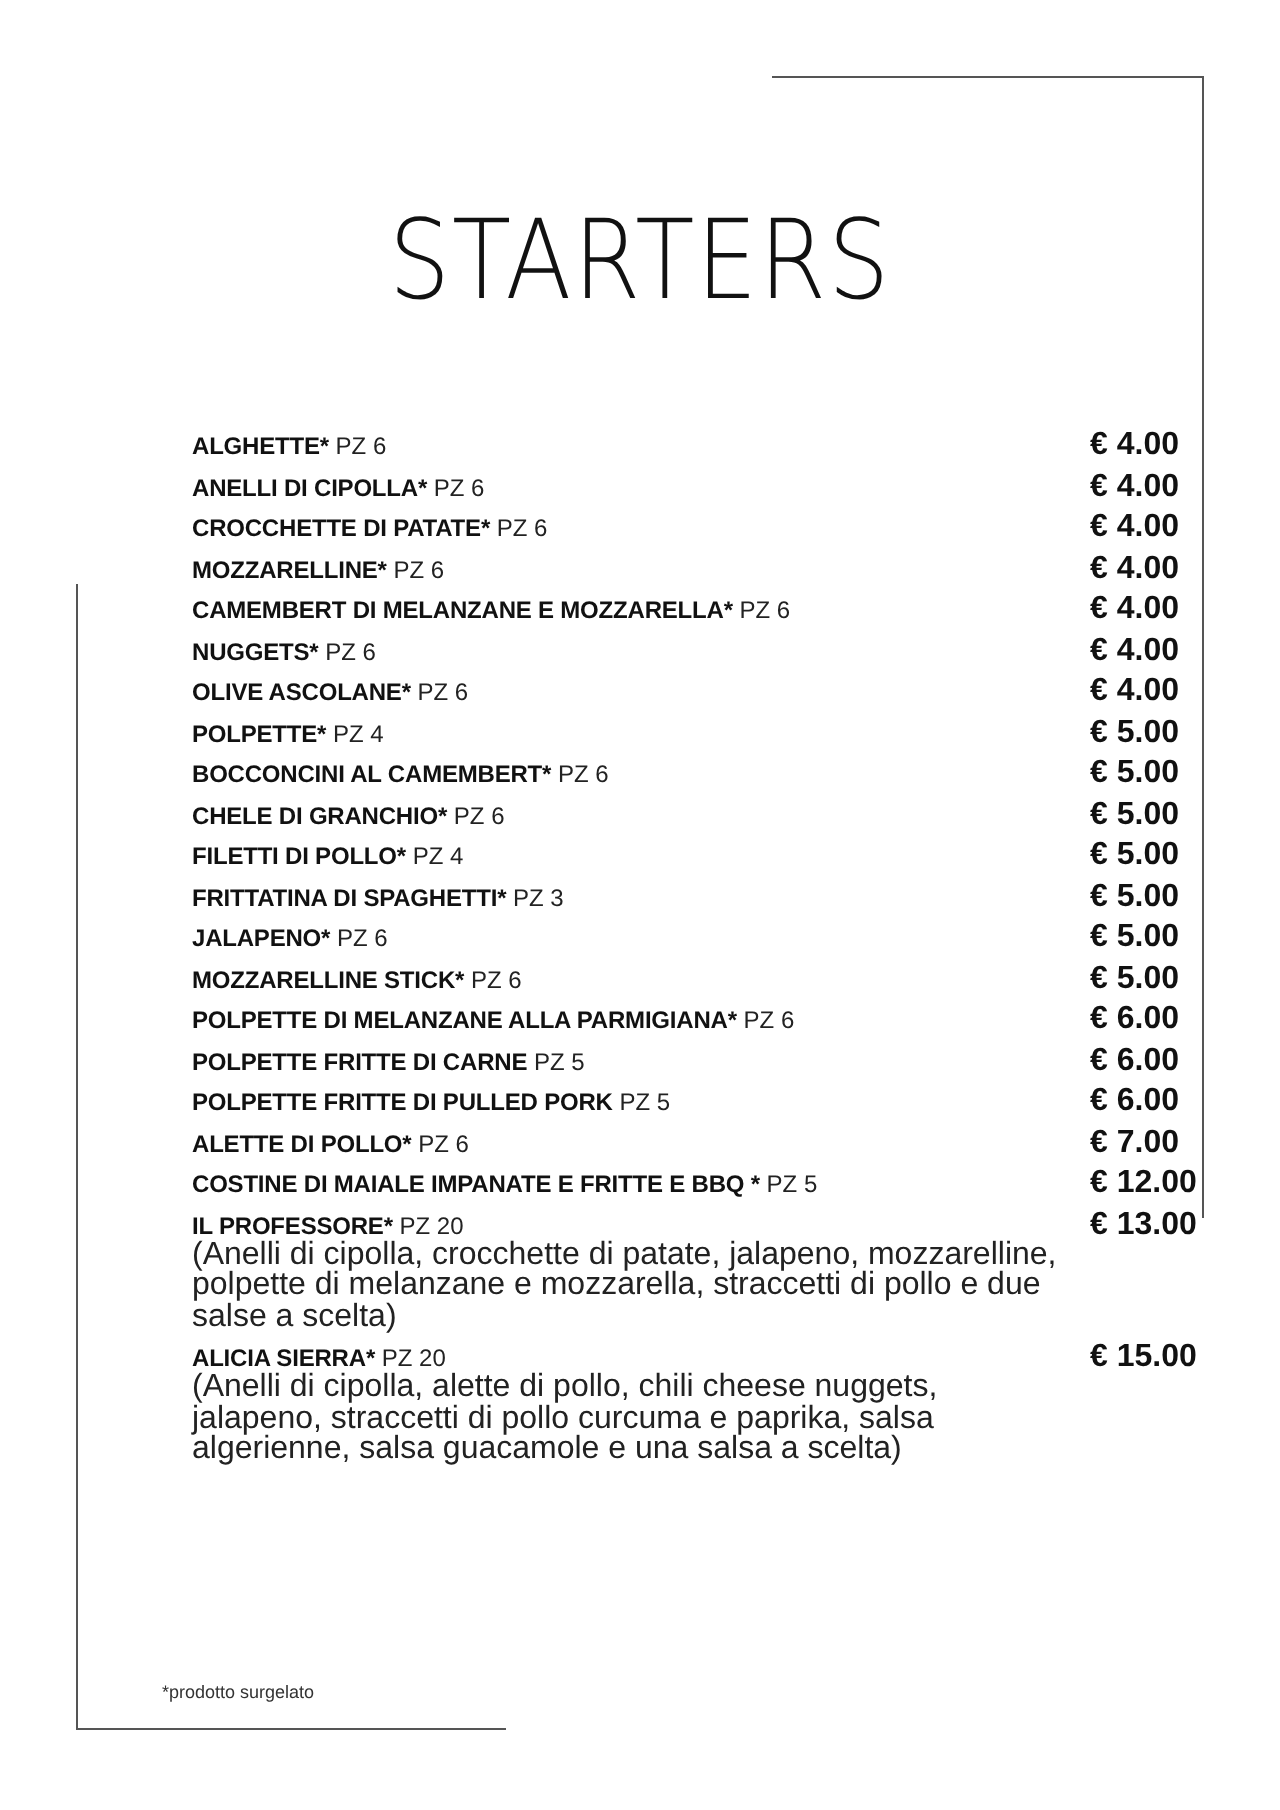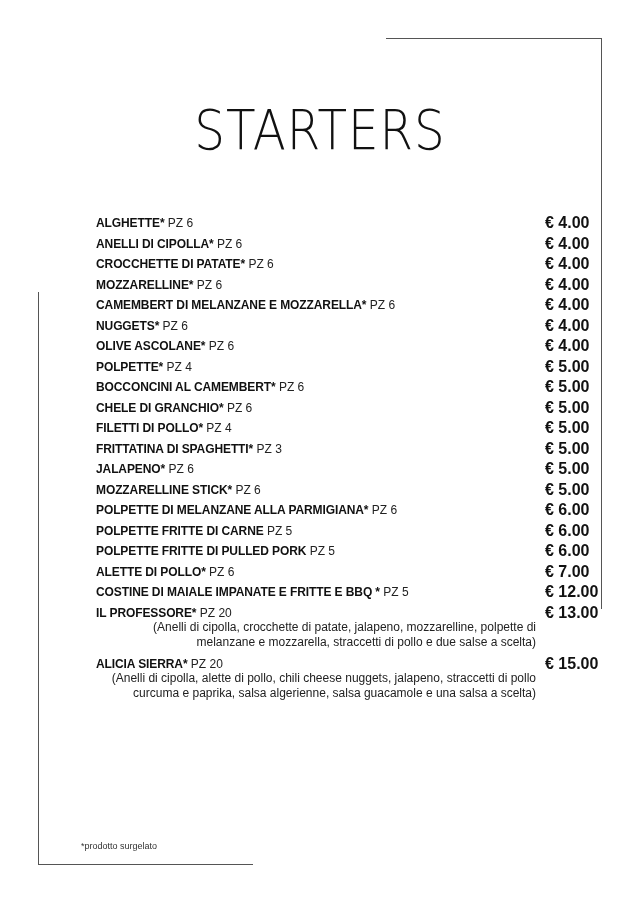--- a/index.html
+++ b/index.html
@@ -9,22 +9,22 @@
     #right-v { left: 601px; top: 38px; width: 1px; height: 571px; }
     #left-v { left: 38px; top: 292px; width: 1px; height: 573px; }
     #bottom-h { left: 38px; top: 864px; width: 215px; height: 1px; }
     .title { position: absolute; left: 0; width: 640px; top: 100px; text-align: center; font-family: "DejaVu Sans", sans-serif; font-weight: 300; font-size: 55px; letter-spacing: 1px; color: #111; line-height: 60px; transform: scaleX(0.88); }
     .menu { position: absolute; left: 96px; top: 214px; width: 500px; }
     .row { position: relative; height: 20.5px; }
     .name { position: absolute; left: 0; top: 0; font-size: 12px; line-height: 18px; white-space: nowrap; font-family: "Liberation Sans", sans-serif; }
     .name b { font-weight: bold; letter-spacing: -0.1px; }
     .qty { font-weight: normal; color: #222; }
     .price { position: absolute; left: 449px; top: 0; font-size: 16px; line-height: 18px; font-weight: bold; white-space: nowrap; font-family: "Liberation Sans", sans-serif; }
-    .row.tall { height: auto; padding-bottom: 4px; text-align: right; }
-    .desc { position: relative; padding-top: 16px; font-size: 12px; line-height: 15.5px; color: #222; font-family: "Liberation Sans", sans-serif; width: 440px; }
+    .row.tall { height: auto; padding-bottom: 4px; }
+    .desc { position: relative; padding-top: 16px; font-size: 16px; line-height: 15.5px; color: #222; font-family: "Liberation Sans", sans-serif; width: 440px; }
     .row.tall .name { position: absolute; }
     .footnote { position: absolute; left: 81px; top: 841px; font-size: 9px; color: #333; font-family: Liberation Sans, sans-serif; }
   </style>
 </head>
 <body>
 
 <div class="line" id="top-h"></div>
 <div class="line" id="right-v"></div>
 <div class="line" id="left-v"></div>
 <div class="line" id="bottom-h"></div>

